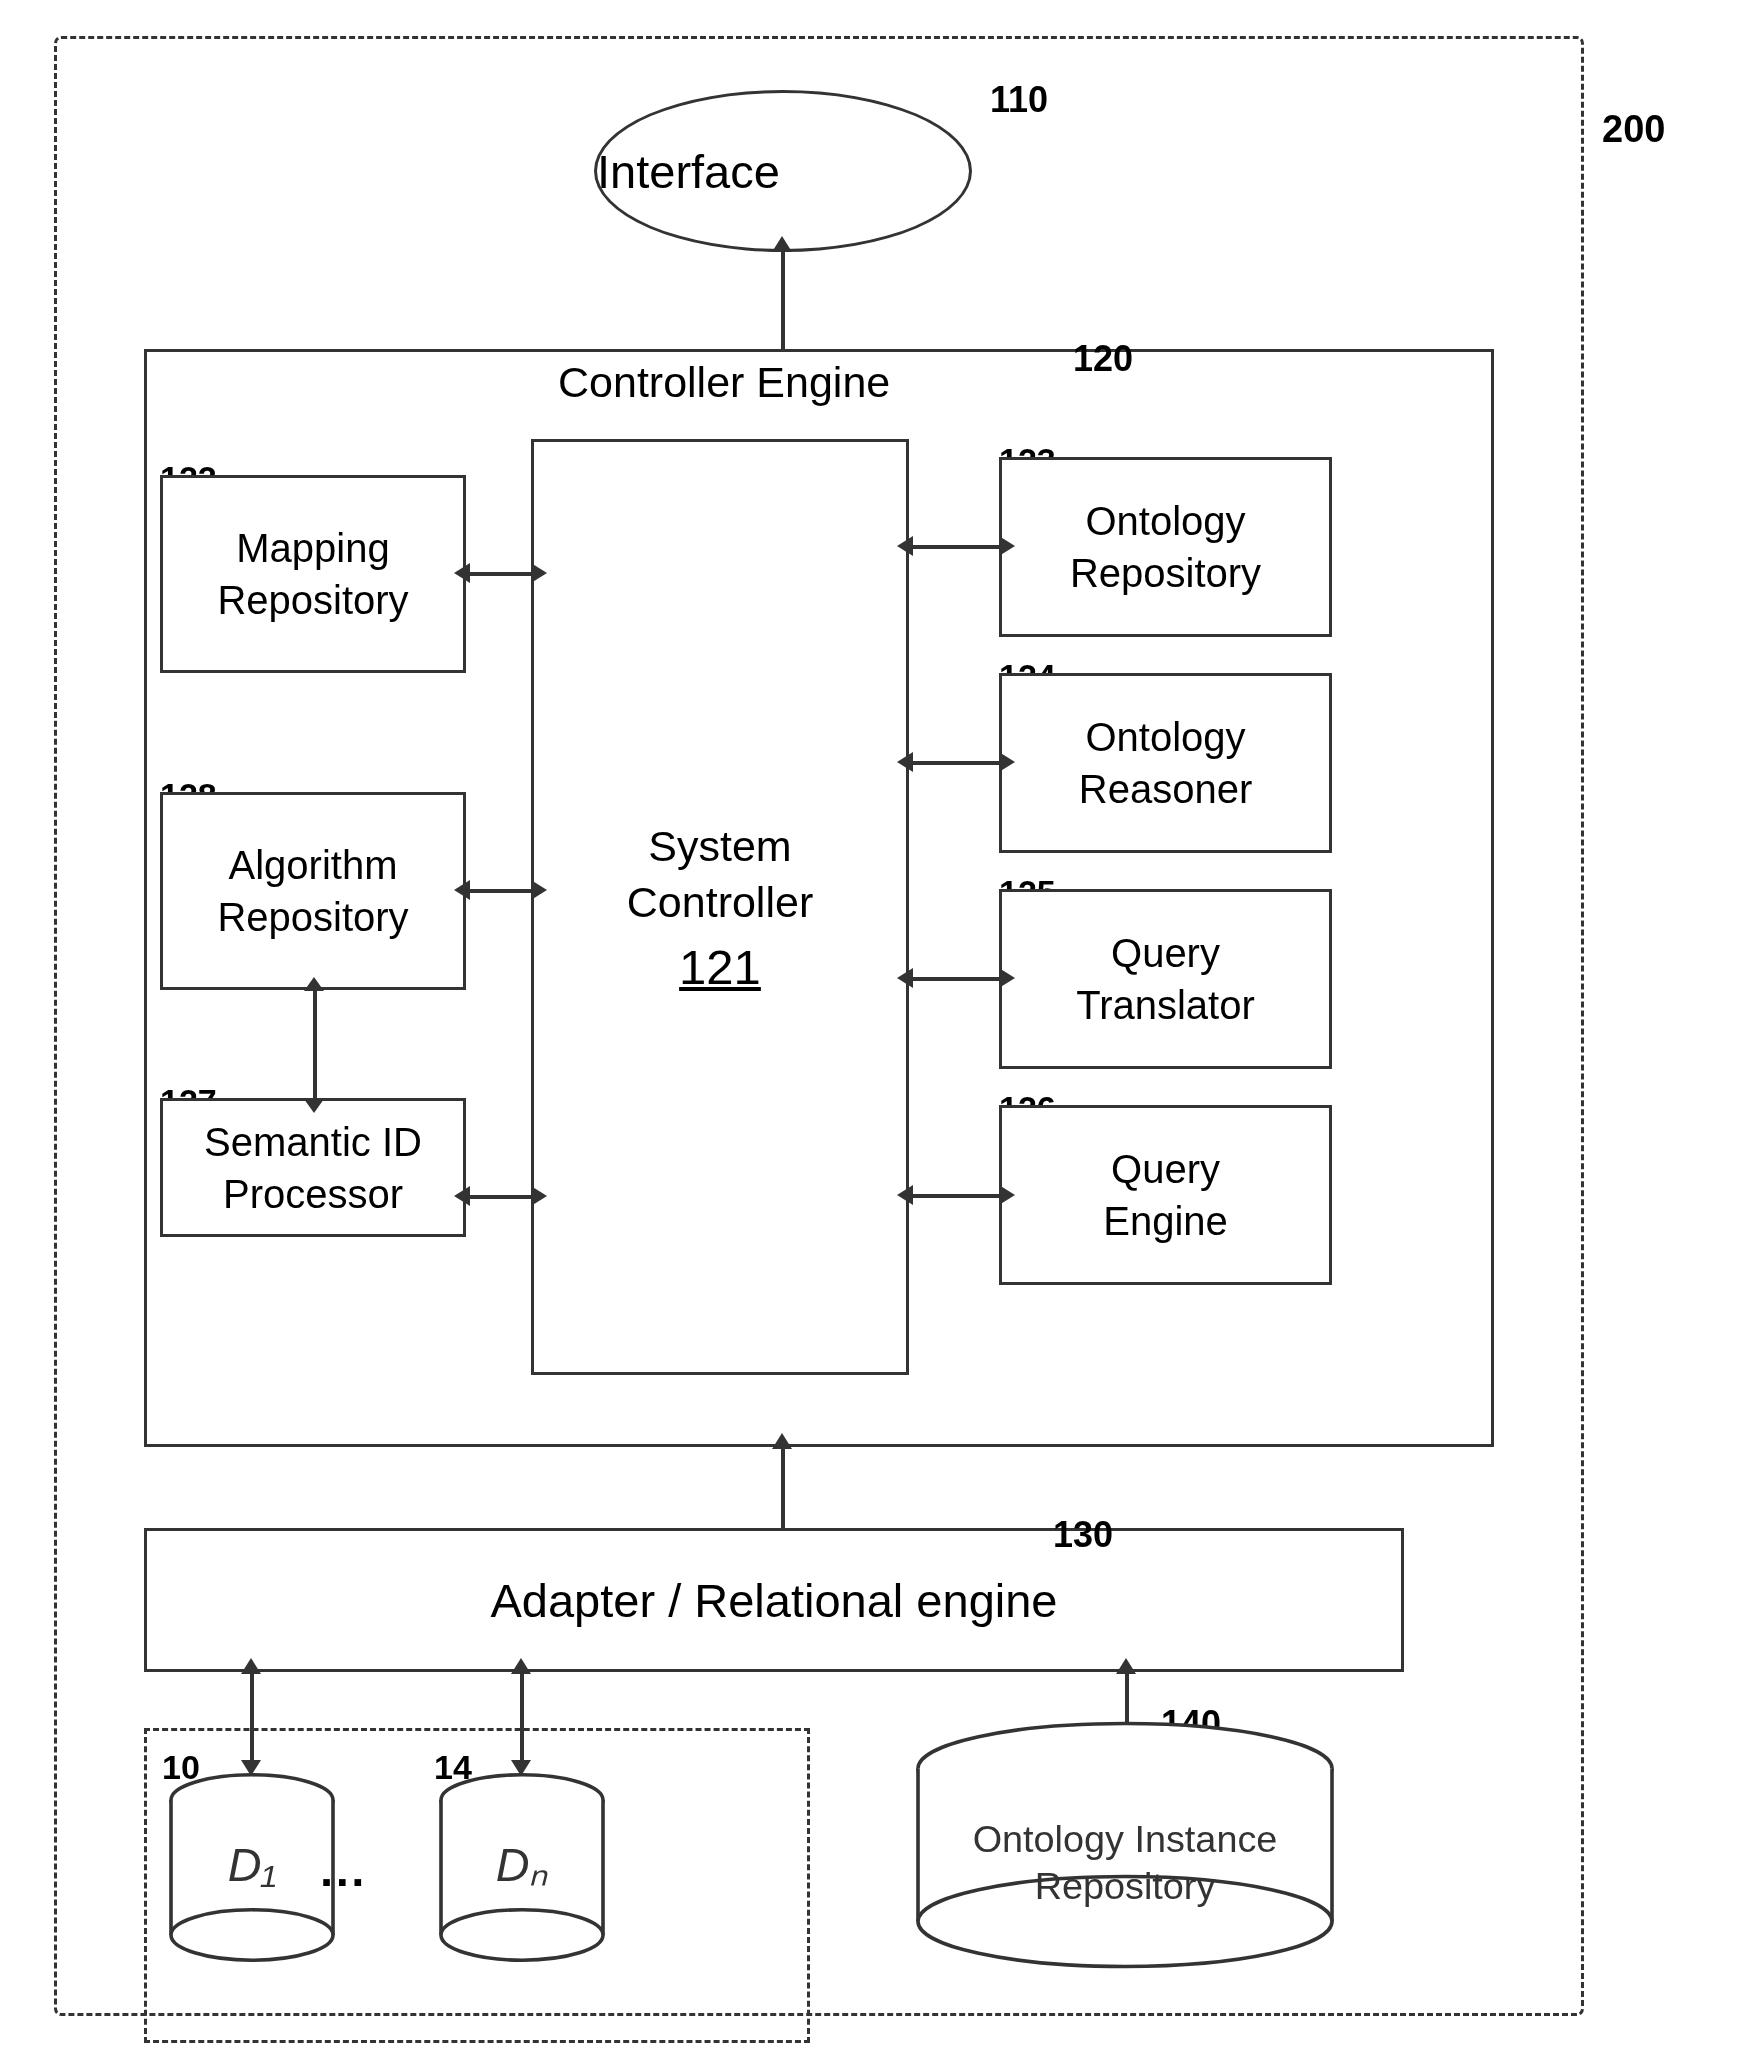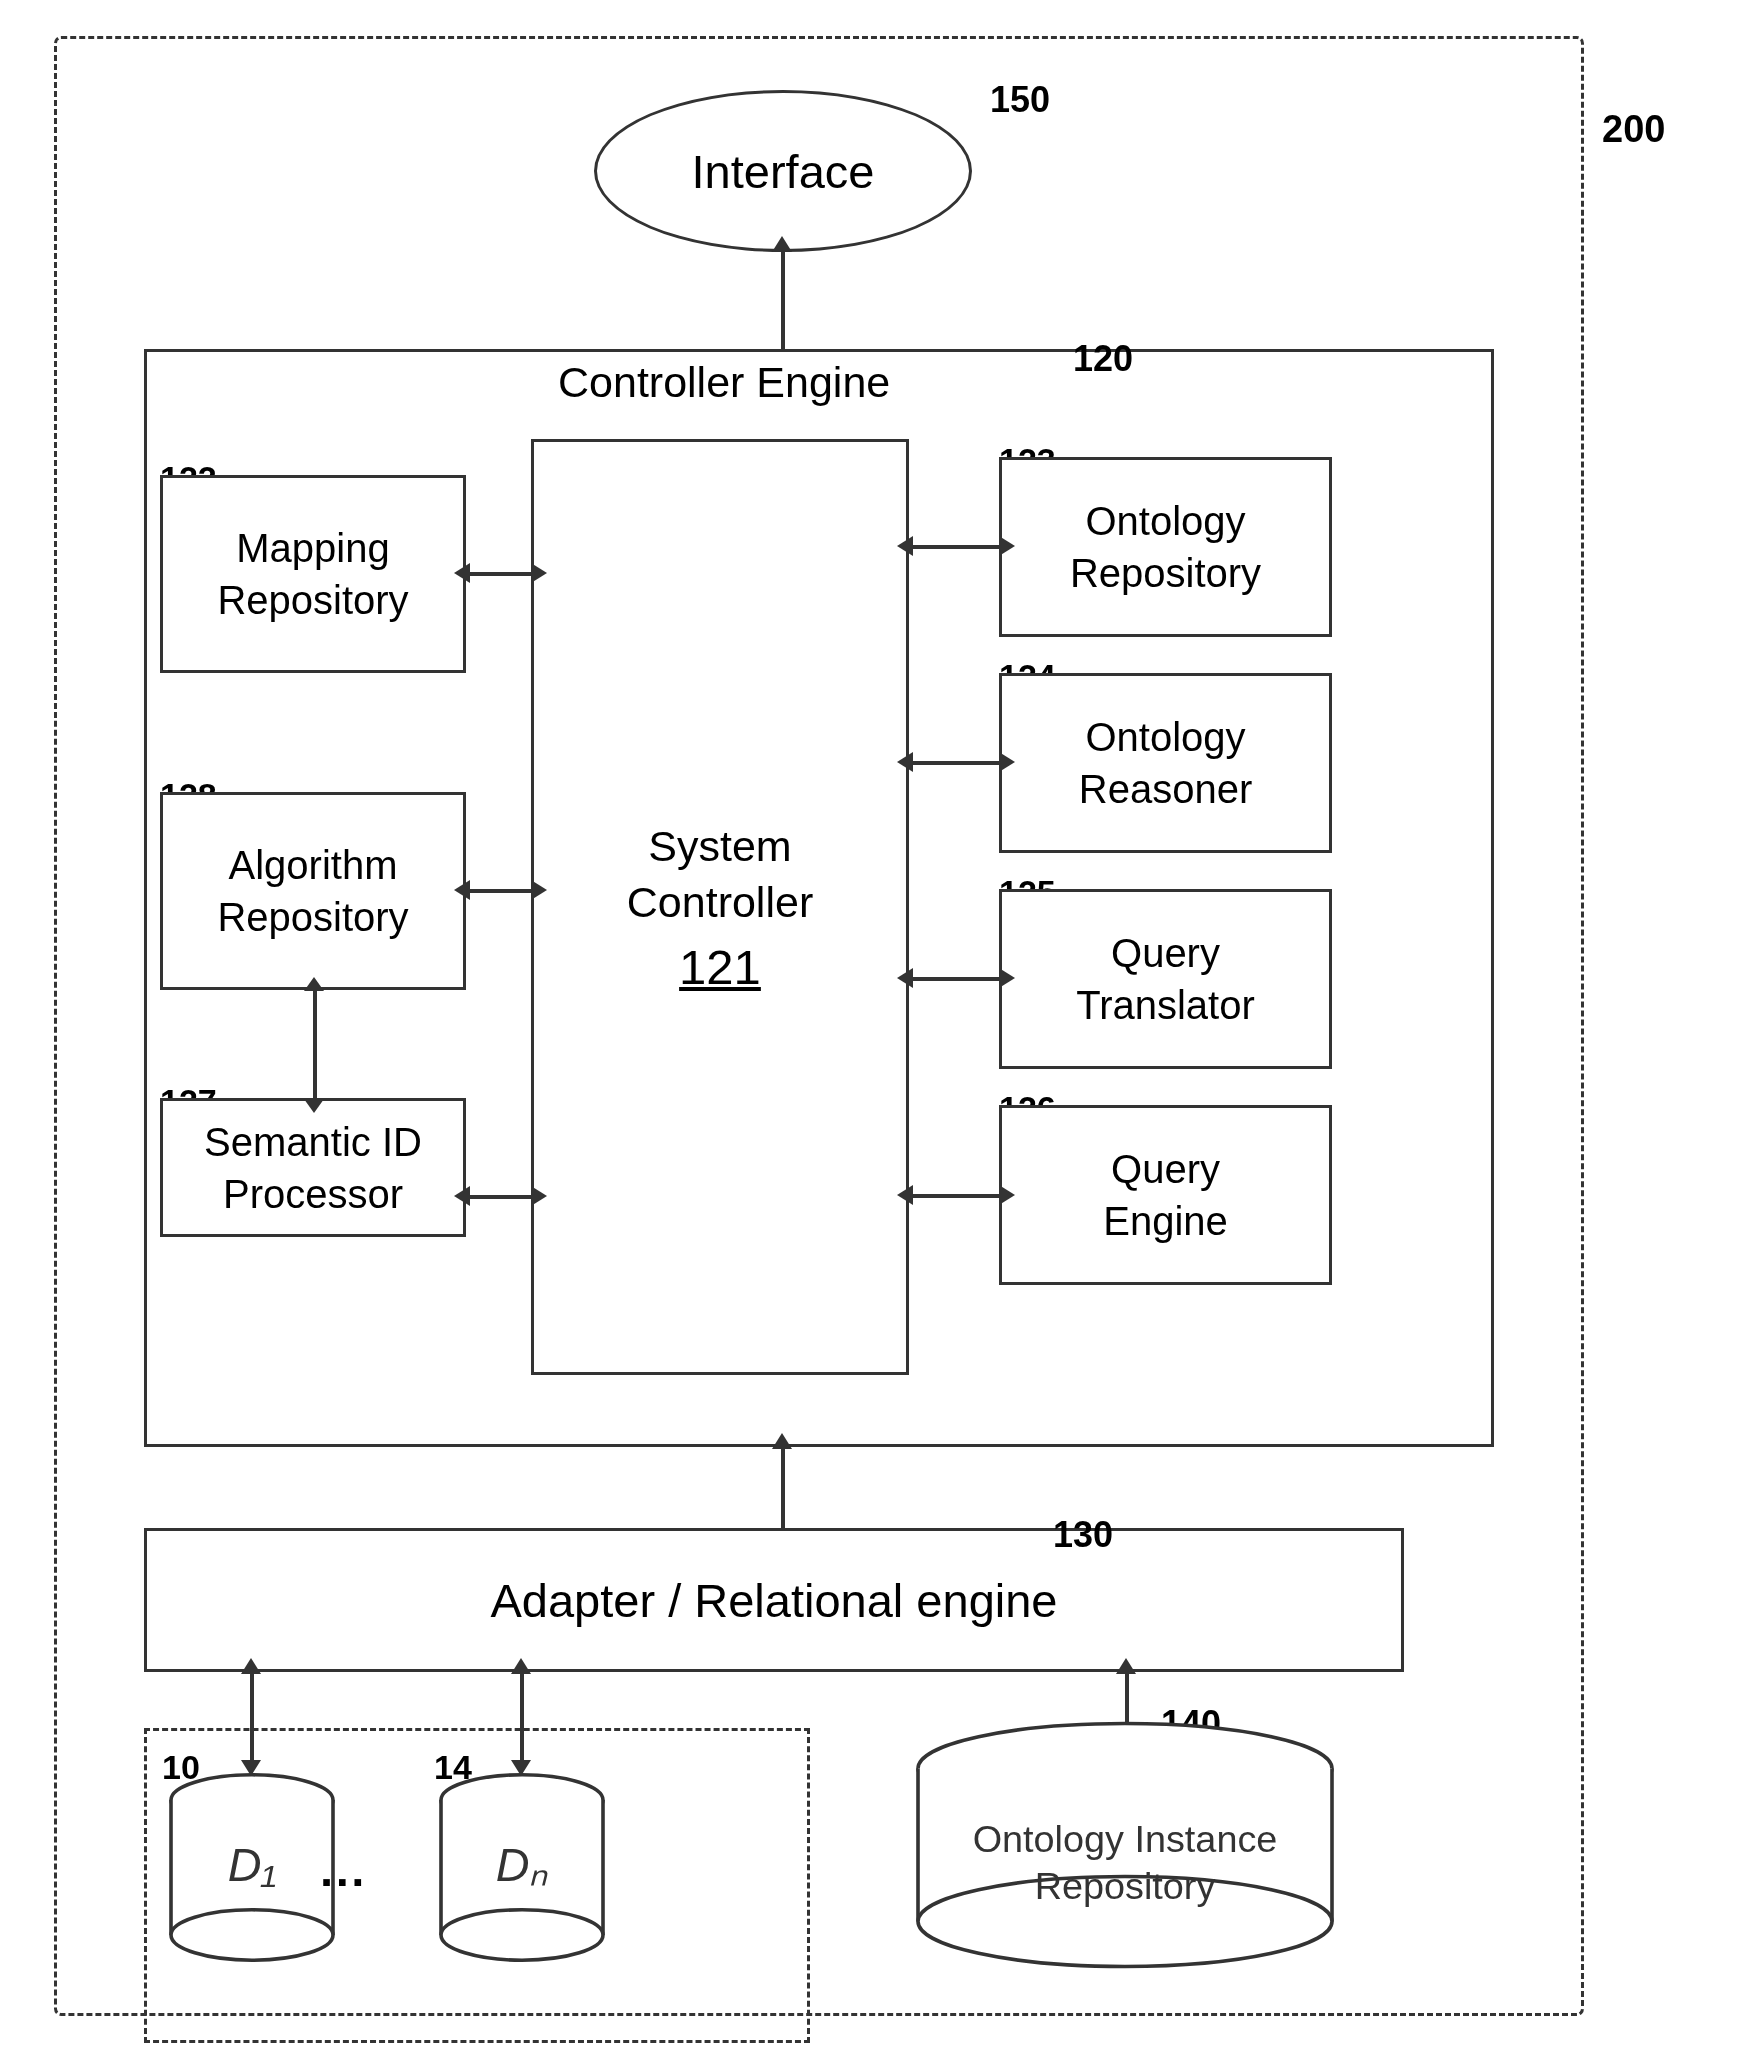--- a/index.html
+++ b/index.html
@@ -44,21 +44,20 @@
     .interface-ellipse {
       position: absolute;
       top: 54px;
       left: 540px;
       width: 378px;
       height: 162px;
       border: 3.6px solid #333;
       border-radius: 50%;
       display: flex;
       align-items: center;
-      justify-content: center;
       background: #fff;
     }
     .interface-ellipse span {
       font-size: 47px;
       font-weight: normal;
     }
 
     
     .label-110 {
       position: absolute;
@@ -456,21 +455,21 @@
 <div class="diagram-container">
 
   <div class="outer-dashed"></div>
 
   <div class="label-100">200</div>
 
   <div class="interface-ellipse">
     <span>Interface</span>
   </div>
 
-  <div class="label-110">150</div>
+  <div class="label-110">110</div>
 
   <div class="arrow-v down" style="top: 214px; left: 727px; height: 101px;"></div>
 
   <div class="integration-engine-box"></div>
 
   <div class="integration-engine-label">Controller Engine</div>
 
   <div class="label-120">120</div>
 
   <div class="system-controller-box">

